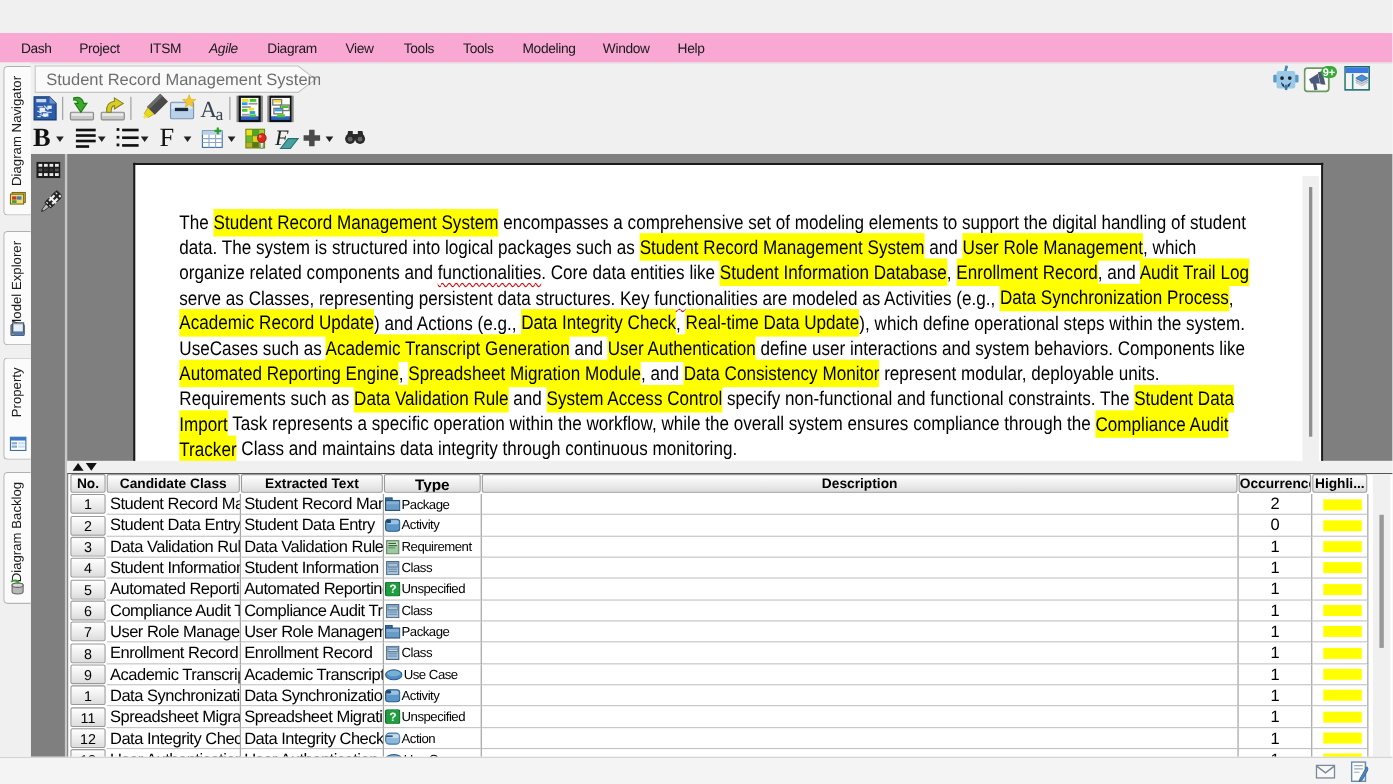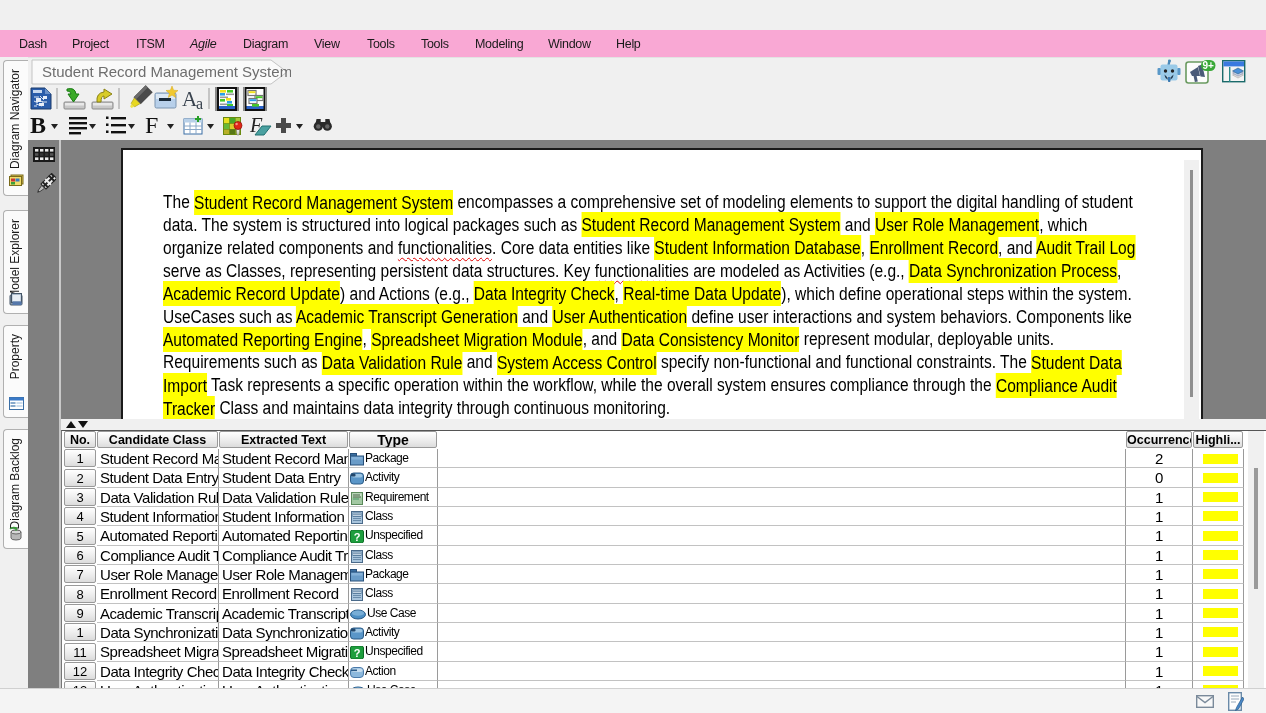--- a/index.html
+++ b/index.html
@@ -290,20 +290,21 @@
     </div>
     <div id="splitter">
         <div style="position:absolute;left:5px;top:2px;width:0;height:0;border-left:5px solid transparent;border-right:5px solid transparent;border-bottom:7px solid #111;"></div>
         <div style="position:absolute;left:17px;top:2px;width:0;height:0;border-left:5px solid transparent;border-right:5px solid transparent;border-top:7px solid #111;"></div>
       </div>
     <div id="grid">
 <div class="cell hc" style="left:2px;top:0;width:32px;height:17px;font-size:12.5px;font-weight:bold;text-align:center;line-height:16px;">No.</div>
 <div class="cell hc" style="left:35px;top:0;width:121px;height:17px;font-size:12.5px;font-weight:bold;text-align:center;line-height:16px;">Candidate Class</div>
 <div class="cell hc" style="left:157px;top:0;width:129px;height:17px;font-size:12.5px;font-weight:bold;text-align:center;line-height:16px;">Extracted Text</div>
 <div class="cell hc" style="left:287px;top:0;width:88px;height:17px;font-size:14px;font-weight:bold;text-align:center;line-height:16px;">Type</div>
+<div class="cell hc" style="left:376px;top:0;width:687px;height:17px;font-size:12.5px;font-weight:bold;text-align:center;line-height:16px;">Description</div>
 <div class="cell hc" style="left:1064px;top:0;width:66px;height:17px;font-size:12.5px;font-weight:bold;text-align:center;line-height:16px;">Occurrence</div>
 <div class="cell hc" style="left:1131px;top:0;width:50px;height:17px;font-size:12.5px;font-weight:bold;text-align:center;line-height:16px;">Highli...</div>
 <div class="cell nc" style="left:2px;top:18.33px;width:32px;height:18.13px;font-size:13px;text-align:center;line-height:17.33px;">1</div>
 <div class="cell bc" style="left:35px;top:18.0px;width:122px;height:19.33px;font-size:15px;line-height:19.33px;padding-left:3px;">Student Record Management System</div>
 <div class="cell bc" style="left:157px;top:18.0px;width:130px;height:19.33px;font-size:15px;line-height:19.33px;padding-left:3px;">Student Record Management System</div>
 <div class="cell bc" style="left:287px;top:18.0px;width:89px;height:19.33px;"><span style="display:inline-block;vertical-align:middle;margin:3px 1px 0 1px;"><svg width="14" height="13" viewBox="0 0 14 13">
               <rect x="0.5" y="0.5" width="6" height="3" fill="#3a6ea0" stroke="#28507a"></rect>
               <rect x="0.5" y="3" width="13" height="9" fill="#6a9cc8" stroke="#28507a"></rect>
               <rect x="1.5" y="4" width="11" height="2.5" fill="#85b1d8"></rect>
             </svg></span><span style="font-size:12px;line-height:19.33px;vertical-align:middle;">Package</span></div>

